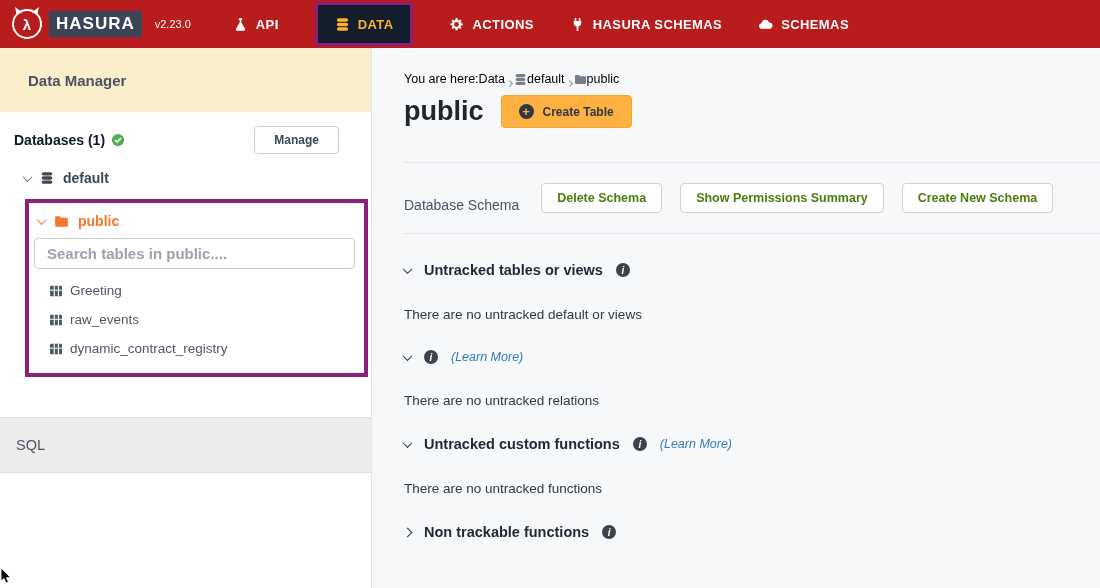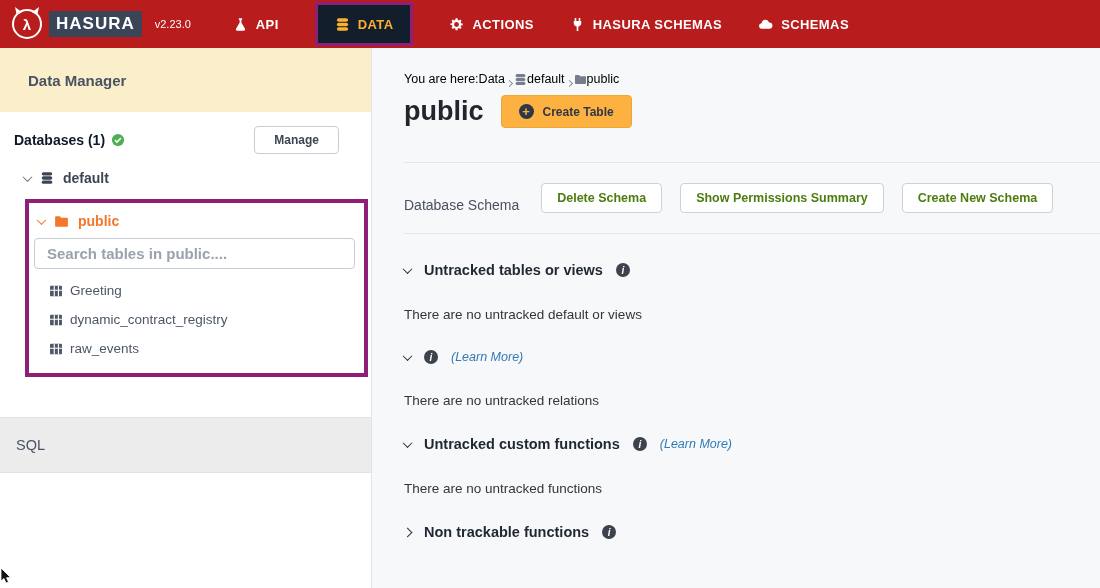--- a/index.html
+++ b/index.html
@@ -206,30 +206,30 @@
           </span>
           <span>Greeting</span>
         </div>
         <div class="table-item">
           <span class="ticon">
             <svg viewBox="0 0 16 16">
                 <rect x="1.2" y="2" width="13.6" height="12" rx="1" fill="#4d5766"></rect>
                 <path d="M1.2 7.2h13.6M6 2v12M10.8 2v12" stroke="#fff" stroke-width="1.3" fill="none"></path>
               </svg>
           </span>
-          <span>dynamic_contract_registry</span>
+          <span>raw_events</span>
         </div>
         <div class="table-item">
           <span class="ticon">
             <svg viewBox="0 0 16 16">
                 <rect x="1.2" y="2" width="13.6" height="12" rx="1" fill="#4d5766"></rect>
                 <path d="M1.2 7.2h13.6M6 2v12M10.8 2v12" stroke="#fff" stroke-width="1.3" fill="none"></path>
               </svg>
           </span>
-          <span>raw_events</span>
+          <span>dynamic_contract_registry</span>
         </div>
       </div>
     </div>
 
     <div class="sql-band">SQL</div>
   </aside>
 
   <main class="main">
     <div class="breadcrumb">
       <span>You are here:</span>

